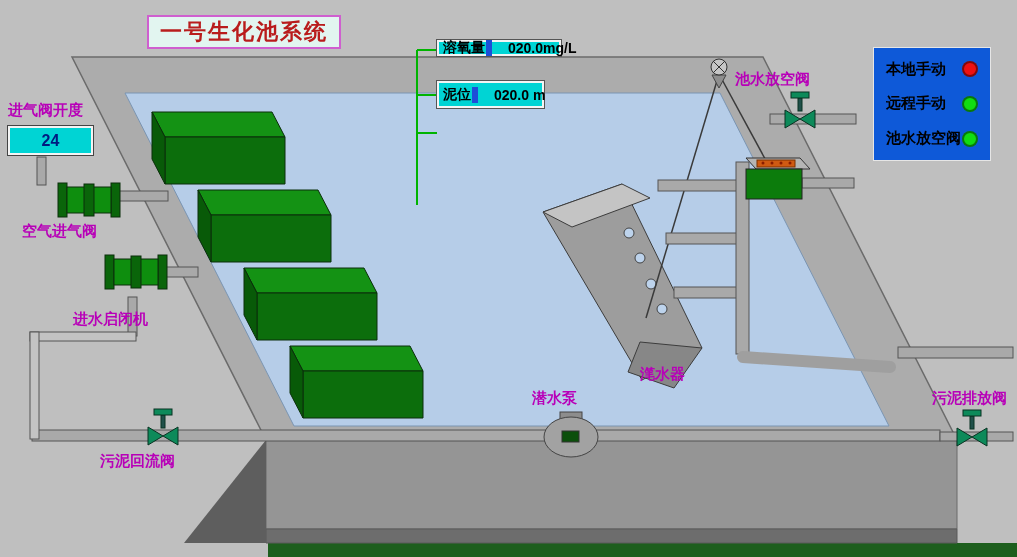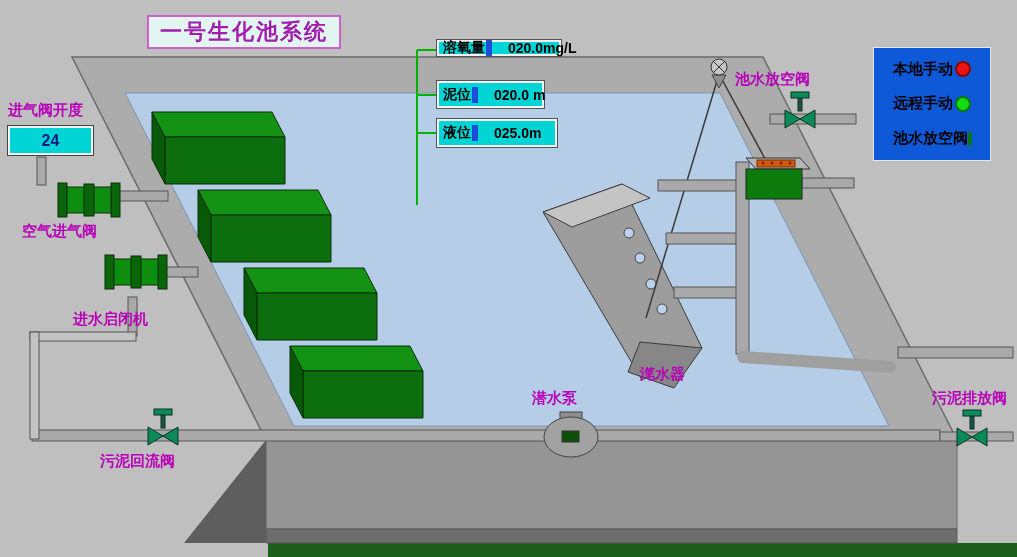--- a/index.html
+++ b/index.html
@@ -4,21 +4,21 @@
 <style>
   * { margin:0; padding:0; box-sizing:border-box; }
   body { background:#bfbfbf; font-family:"Liberation Sans", sans-serif; }
   .canvas { position:relative; width:1017px; height:557px; background:#bfbfbf; overflow:hidden; }
   .scene { position:absolute; left:0; top:0; }
 
   .title {
     position:absolute; left:147px; top:15px; width:194px; height:34px;
     background:#e2f5f0; border:2px solid #cf5fcf;
     display:flex; align-items:center; justify-content:center;
-    font-size:22px; font-weight:bold; color:#a21caf; letter-spacing:2px; white-space:nowrap;
+    font-size:22px; font-weight:bold; color:#b91c1c; letter-spacing:2px; white-space:nowrap;
   }
 
   .label {
     position:absolute; color:var(--label-color,#b800b8);
     font-weight:bold; font-size:15px; white-space:nowrap;
   }
 
   .disp {
     position:absolute; background:var(--display-bg,#00d4d4);
     border:2px solid #f4f4f4; box-shadow:0 0 0 1px #555;
@@ -31,21 +31,21 @@
     position:absolute; background:var(--display-bg,#00d4d4);
     border:2px solid #f4f4f4; box-shadow:0 0 0 1px #444;
     display:flex; align-items:center; justify-content:center;
     font-size:16px; font-weight:bold; color:#001a80;
   }
 
   .panel {
     position:absolute; left:873px; top:47px; width:118px; height:114px;
     background:var(--panel-bg,#0e59d8); border:1px solid #e6e6e6;
     display:flex; flex-direction:column; justify-content:space-around;
-    padding:4px 19px;
+    padding:4px 12px;
   }
   .panel-row { display:flex; align-items:center; justify-content:space-between; }
   .panel-row .txt { color:#000; font-weight:bold; font-size:15px; white-space:nowrap; }
   .indicator { width:16px; height:16px; border-radius:50%; border:2px solid rgba(0,0,0,0.45); }
 </style>
 </head>
 <body>
 
 <div class="canvas">
 
@@ -184,24 +184,20 @@
   </div>
 
   <div class="disp" style="left:437px;top:40px;width:124px;height:16px">
     <span>溶氧量</span>
     <span class="val">020.0mg/L</span>
   </div>
   <div class="disp" style="left:437px;top:81px;width:107px;height:27px">
     <span>泥位</span>
     <span class="val">020.0 m</span>
   </div>
-  <div class="disp" style="left:437px;top:119px;width:120px;height:28px">
-    <span>液位</span>
-    <span class="val">025.0m</span>
-  </div>
 
   <div class="label" style="left:22px;top:222px">空气进气阀</div>
   <div class="label" style="left:73px;top:310px">进水启闭机</div>
   <div class="label" style="left:100px;top:452px">污泥回流阀</div>
   <div class="label" style="left:532px;top:389px">潜水泵</div>
   <div class="label" style="left:640px;top:365px">滗水器</div>
   <div class="label" style="left:735px;top:70px">池水放空阀</div>
   <div class="label" style="left:932px;top:389px">污泥排放阀</div>
 
   <div class="panel">

